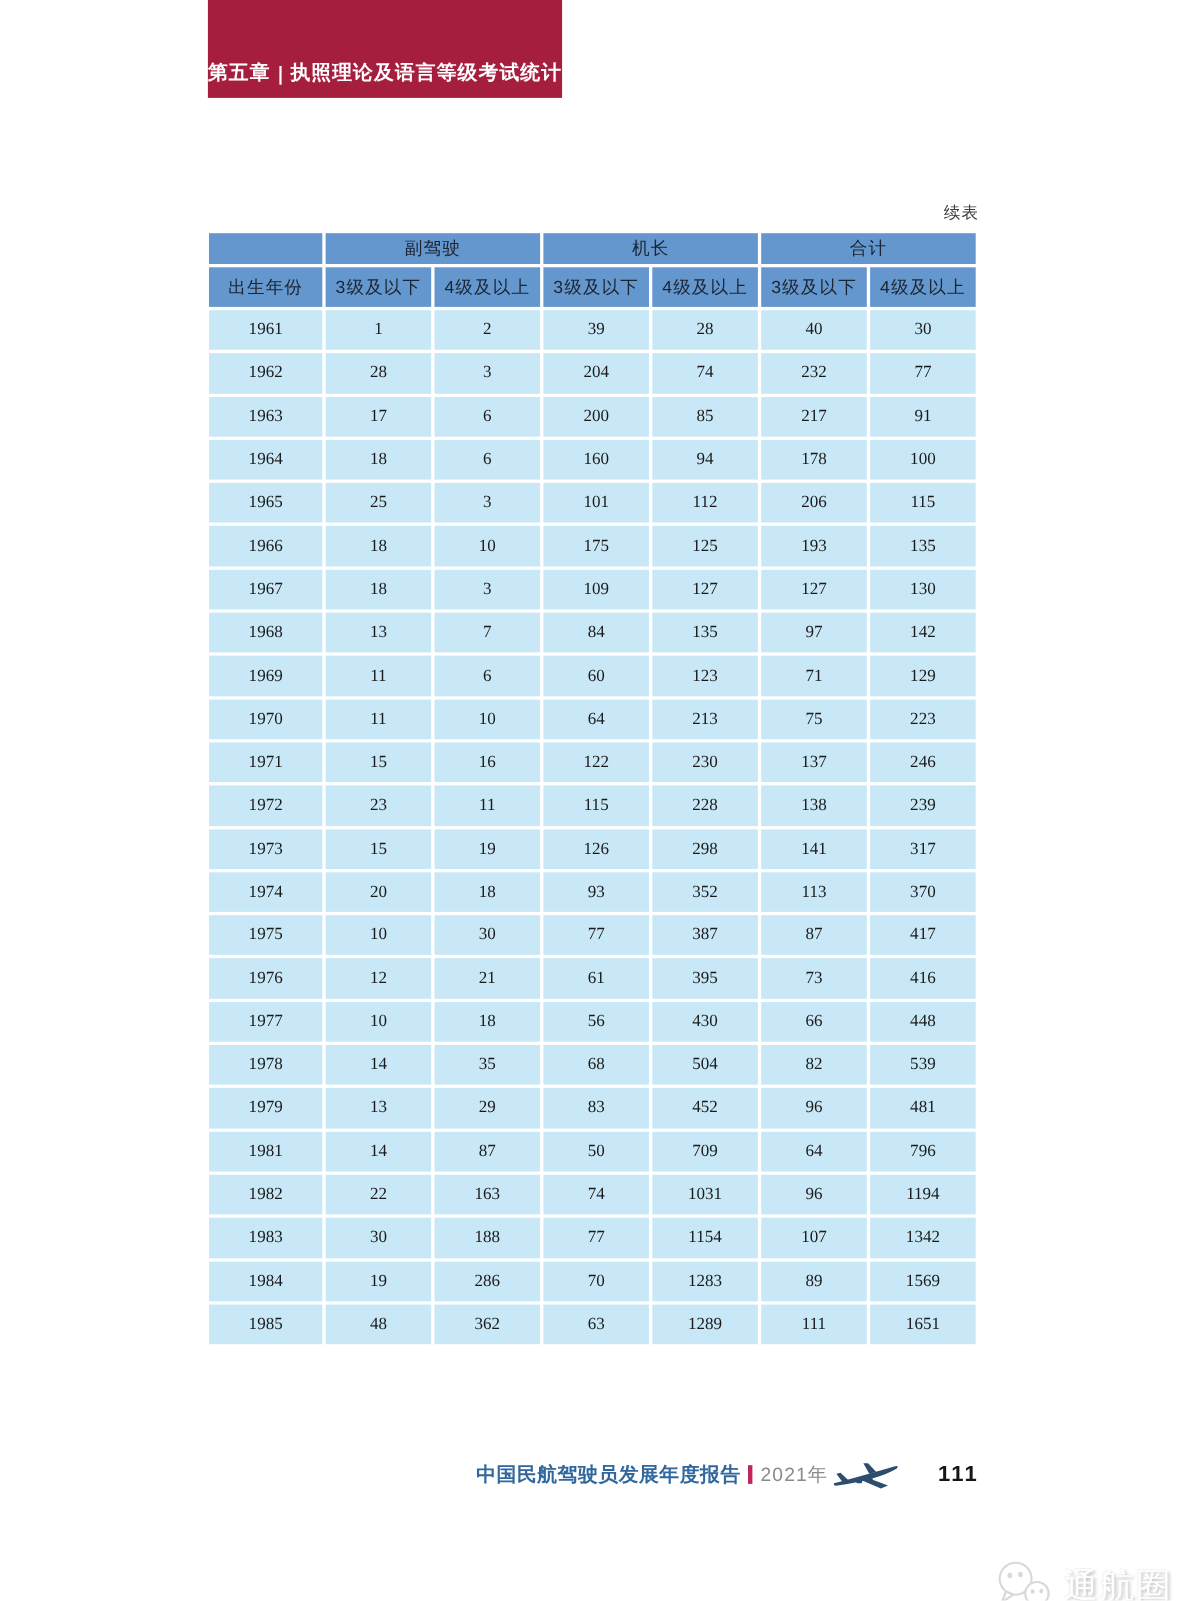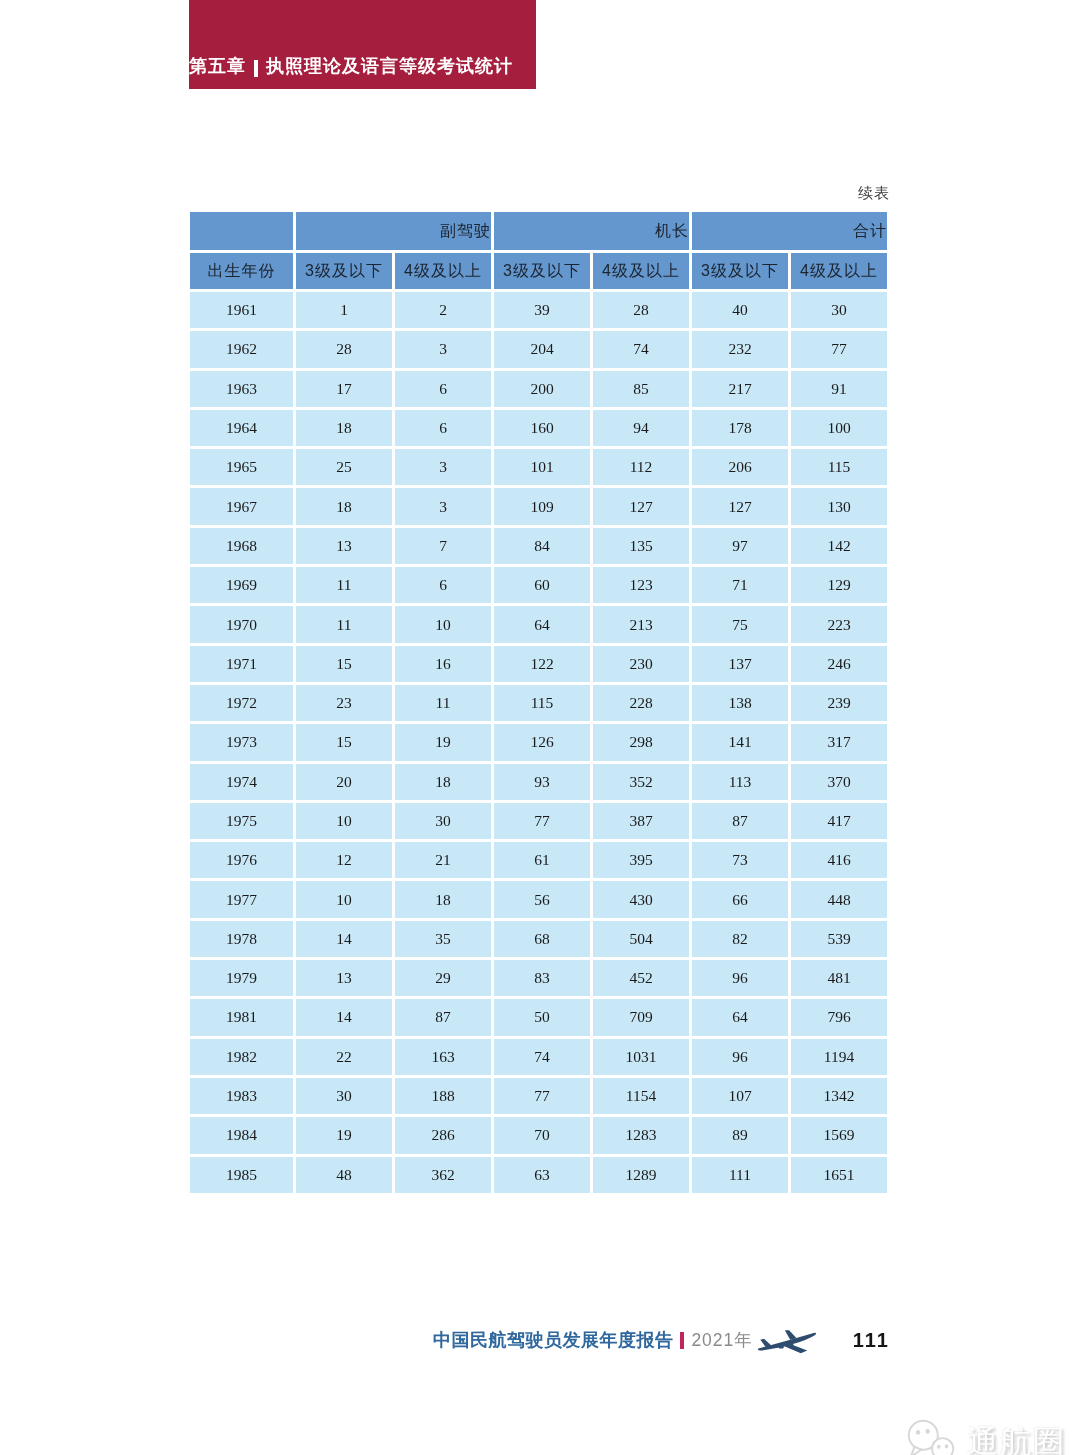--- a/index.html
+++ b/index.html
@@ -12,21 +12,21 @@
     --year-gray:#8A8A8A;
     --header-text:#1B2430;
     --cell-text:#1A1A1A;
   }
   html,body{margin:0;padding:0;}
   body{
     width:1080px;height:1455px;position:relative;background:#ffffff;
     font-family:"Liberation Sans",sans-serif;overflow:hidden;
   }
   .chapter-banner{
-    position:absolute;left:189px;top:0;width:347px;height:89px;
+    position:absolute;left:189px;top:0;width:322px;height:89px;
     background:var(--banner-red);color:#ffffff;
     display:flex;align-items:flex-end;justify-content:flex-start;
     box-sizing:border-box;padding-bottom:11px;
     font-size:18px;font-weight:bold;letter-spacing:1px;white-space:nowrap;
   }
   .banner-pipe{
     display:inline-block;width:4px;height:17px;background:#ffffff;
     margin:0 8px;align-self:flex-end;position:relative;top:-1px;
   }
   .continued-label{
@@ -35,21 +35,21 @@
   }
   .table-wrap{position:absolute;left:187px;top:209px;}
   table.stats{
     border-collapse:separate;border-spacing:3px;table-layout:fixed;
   }
   table.stats th{
     background:var(--header-blue);color:var(--header-text);
     font-weight:normal;font-size:16px;text-align:center;
     padding:0;letter-spacing:1px;
   }
-  table.stats .group-row th{height:38px;text-align:right;}
+  table.stats .group-row th{height:28px;}
   table.stats .sub-row th{height:36px;}
   table.stats td{
     background:var(--row-blue);color:var(--cell-text);
     font-family:"Liberation Serif",serif;font-size:15.5px;
     text-align:center;height:36.3px;padding:0;
   }
   col.c-year{width:103px;}
   col.c-val{width:96px;}
   .page-footer{
     position:absolute;left:190px;top:1322px;width:700px;height:36px;
@@ -151,20 +151,29 @@
         <tr>
           <td>1965</td>
           <td>25</td>
           <td>3</td>
           <td>101</td>
           <td>112</td>
           <td>206</td>
           <td>115</td>
         </tr>
         <tr>
+          <td>1966</td>
+          <td>18</td>
+          <td>10</td>
+          <td>175</td>
+          <td>125</td>
+          <td>193</td>
+          <td>135</td>
+        </tr>
+        <tr>
           <td>1967</td>
           <td>18</td>
           <td>3</td>
           <td>109</td>
           <td>127</td>
           <td>127</td>
           <td>130</td>
         </tr>
         <tr>
           <td>1968</td>

